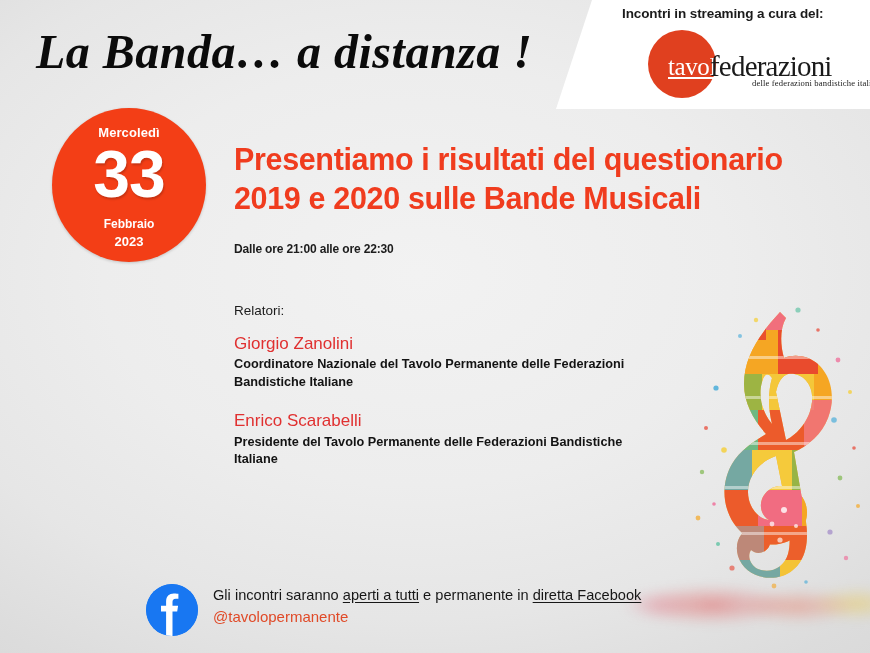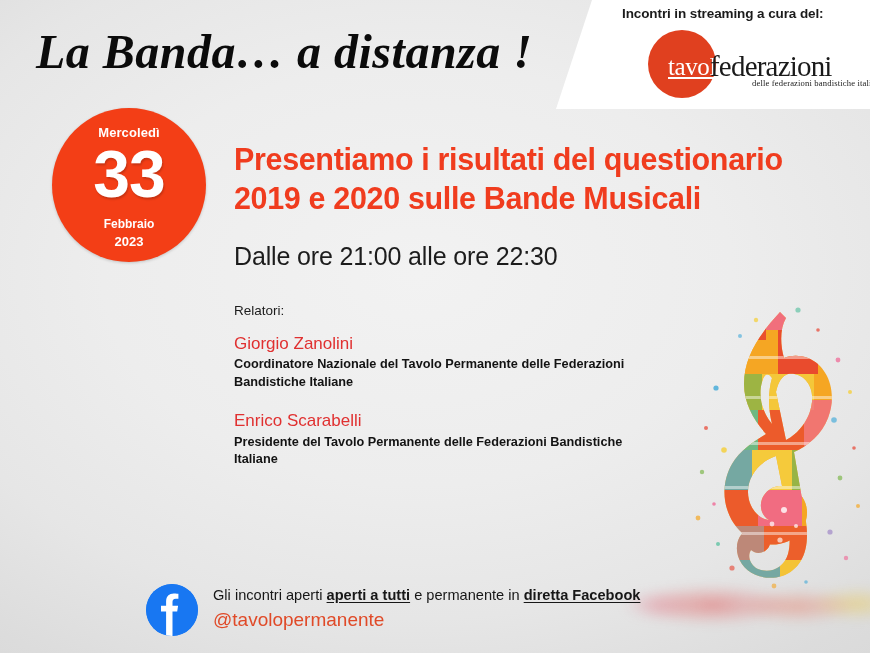--- a/index.html
+++ b/index.html
@@ -168,22 +168,22 @@
     font-size: 30.5px;
     font-weight: 700;
     line-height: 1.28;
     color: #f03c1e;
     letter-spacing: -0.35px;
   }
   .time-line {
     position: absolute;
     left: 234px;
     top: 242px;
-    font-size: 25px;
-    font-weight: 400;
+    font-size: 12px;
+    font-weight: 700;
     color: #1c1c1c;
     letter-spacing: -0.15px;
   }
 
   
   .speakers {
     position: absolute;
     left: 234px;
     top: 303px;
     width: 430px;
@@ -247,27 +247,27 @@
   .footer-text {
     position: absolute;
     left: 213px;
     top: 585px;
     width: 520px;
     font-size: 14.6px;
     line-height: 1.47;
     color: #171717;
   }
   .footer-text .u {
-    font-weight: 700;
+    font-weight: 400;
     text-decoration: underline;
     text-underline-offset: 2px;
   }
   .footer-handle {
     color: #e04a28;
-    font-size: 19px;
+    font-size: 15px;
   }
 </style>
 </head>
 <body>
 
 <div id="poster">
 
   <div class="white-panel"></div>
 
   <div class="panel-kicker">Incontri in streaming a cura del:</div>
@@ -414,18 +414,18 @@
 
   <div class="clef-glow"></div>
 
   <svg class="fb-icon" viewBox="0 0 52 52">
     <circle cx="26" cy="26" r="26" fill="#1877f2"></circle>
     <path d="M31.2 27.6l0.9-5.8h-5.6v-3.8c0-1.6 0.8-3.2 3.3-3.2h2.6v-5s-2.3-0.4-4.6-0.4c-4.7 0-7.7 2.8-7.7 8v4.4h-5.1v5.8h5.1V52c1 0.1 2.1 0.2 3.2 0.2s2.2-0.1 3.2-0.2V27.6h4.7z" fill="#ffffff"></path>
   </svg>
 
   <div class="footer-text">
     <div>
-      <span>Gli incontri aperti </span><span class="u">aperti a tutti</span><span> e permanente in </span><span class="u">diretta Facebook</span>
+      <span>Gli incontri saranno </span><span class="u">aperti a tutti</span><span> e permanente in </span><span class="u">diretta Facebook</span>
     </div>
     <div class="footer-handle">@tavolopermanente</div>
   </div>
 
 </div>
 
 </body></html>

